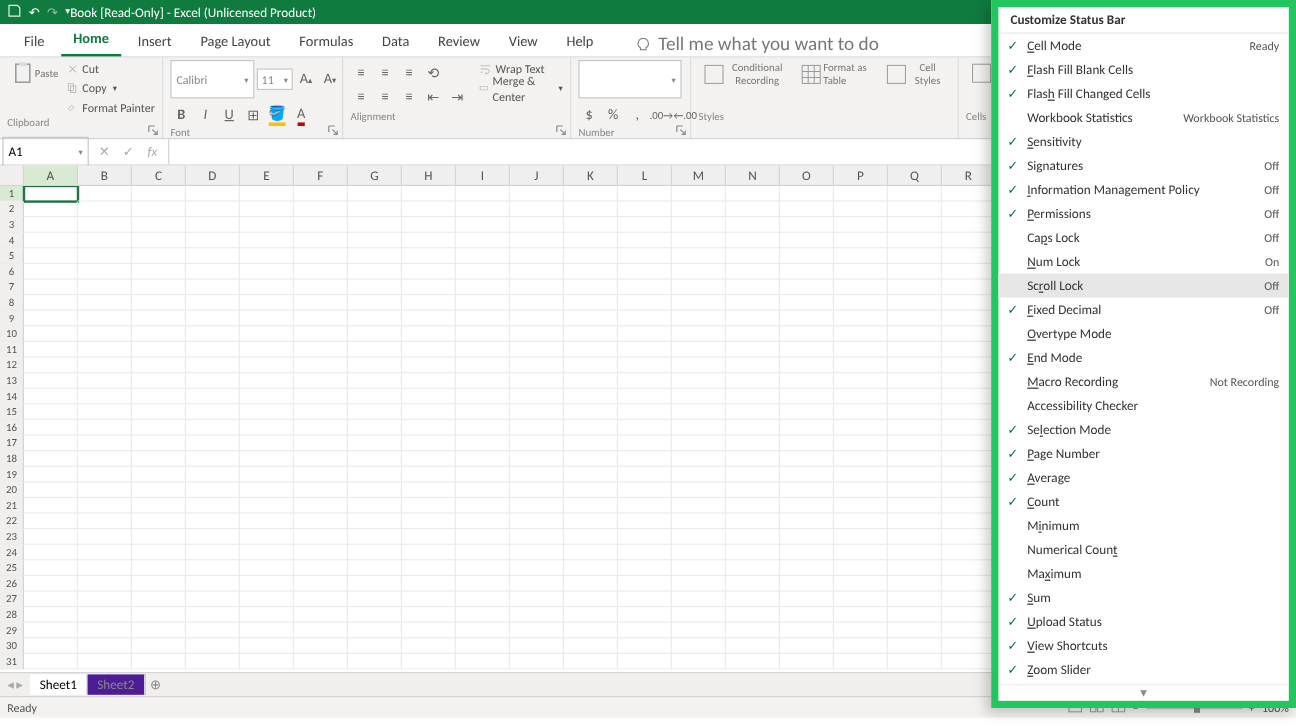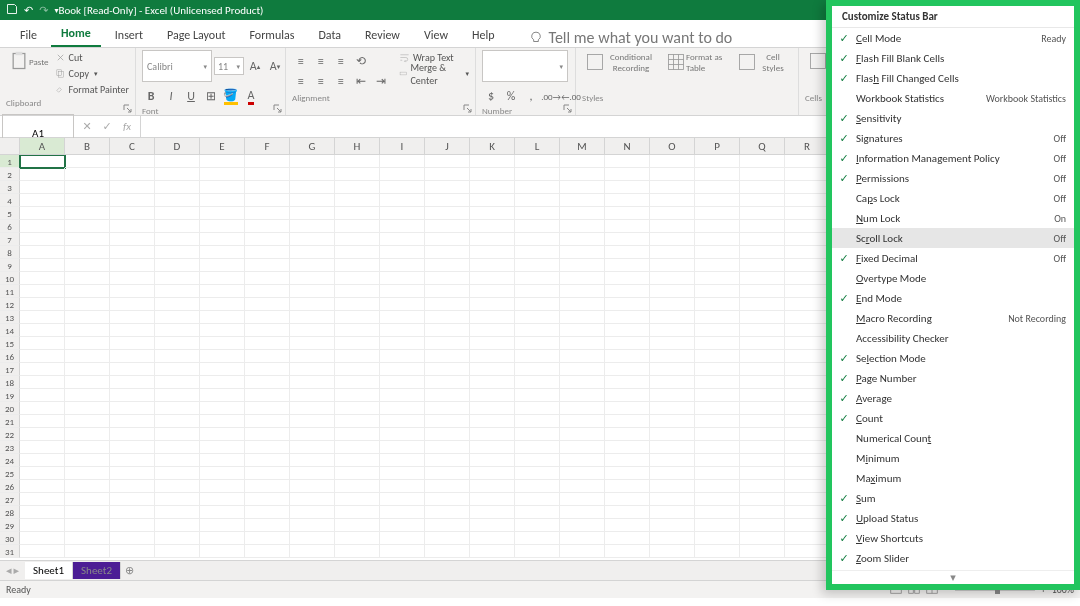--- a/index.html
+++ b/index.html
@@ -22,21 +22,21 @@
 .minirows { display:flex; flex-direction:column; gap:1px; font-size:10px; color:#555; }
 .minirow { display:flex; align-items:center; gap:3px; height:15px; }
 .minirow svg { width:11px; height:11px; }
 .fontsel { display:flex; gap:2px; align-items:center; }
 .fontbox { width:70px; height:32px; border:1px solid #c8c6c4; background:#fff; font-size:10px; padding:0 4px; display:flex; align-items:center; color:#888; }
 .sizebox { width:30px; height:18px; border:1px solid #c8c6c4; background:#fff; font-size:10px; padding:0 3px; display:flex; align-items:center; color:#888; }
 .btnrow { display:flex; gap:2px; margin-top:2px; }
 .ibtn { width:18px; height:18px; display:flex; align-items:center; justify-content:center; font-size:12px; color:#666; }
 .dialoglauncher { position:absolute; bottom:1px; right:2px; width:10px; height:10px; }
 .formulabar { height:22px; display:flex; align-items:center; border-bottom:1px solid #d4d4d4; font-size:11px; }
-.namebox { width:72px; border:1px solid #c8c6c4; height:18px; margin-left:2px; padding:12px 4px; display:flex; align-items:center;flex-direction:column; }
+.namebox { width:72px; border:1px solid #c8c6c4; height:18px; margin-left:2px; padding:12px 4px; display:flex; align-items:center; }
 .fbicons { display:flex; gap:6px; margin:0 6px; color:#aaa; }
 .fbicons span { width:14px; text-align:center; }
 .grid-wrap { position:relative; height:422px; overflow:hidden; }
 .colheads { display:flex; height:17px; background:#f0efee; border-bottom:1px solid #d4d4d4; }
 .corner { width:20px; border-right:1px solid #d4d4d4; background:#f0efee; }
 .ch { width:45px; border-right:1px solid #d4d4d4; text-align:center; font-size:11px; color:#555; line-height:17px; }
 .ch.sel { background:#d9ead3; }
 .rows { overflow:hidden; }
 .gr { display:flex; height:13px; }
 .rh { width:20px; background:#f0efee; border-right:1px solid #d4d4d4; border-bottom:1px solid #ececec; text-align:center; font-size:9px; color:#555; line-height:13px; }
@@ -1071,25 +1071,25 @@
       <div class="ctxitem">
         <span class="ctxchk">✓</span>
         <span class="ctxlabel"><span class="u">A</span>verage</span>
       </div>
       <div class="ctxitem">
         <span class="ctxchk">✓</span>
         <span class="ctxlabel"><span class="u">C</span>ount</span>
       </div>
       <div class="ctxitem">
         <span class="ctxchk"></span>
+        <span class="ctxlabel">M<span class="u">i</span>nimum</span>
+      </div>
+      <div class="ctxitem">
+        <span class="ctxchk"></span>
         <span class="ctxlabel">Numerical Coun<span class="u">t</span></span>
-      </div>
-      <div class="ctxitem">
-        <span class="ctxchk"></span>
-        <span class="ctxlabel">M<span class="u">i</span>nimum</span>
       </div>
       <div class="ctxitem">
         <span class="ctxchk"></span>
         <span class="ctxlabel">Ma<span class="u">x</span>imum</span>
       </div>
       <div class="ctxitem">
         <span class="ctxchk">✓</span>
         <span class="ctxlabel"><span class="u">S</span>um</span>
       </div>
       <div class="ctxitem">

